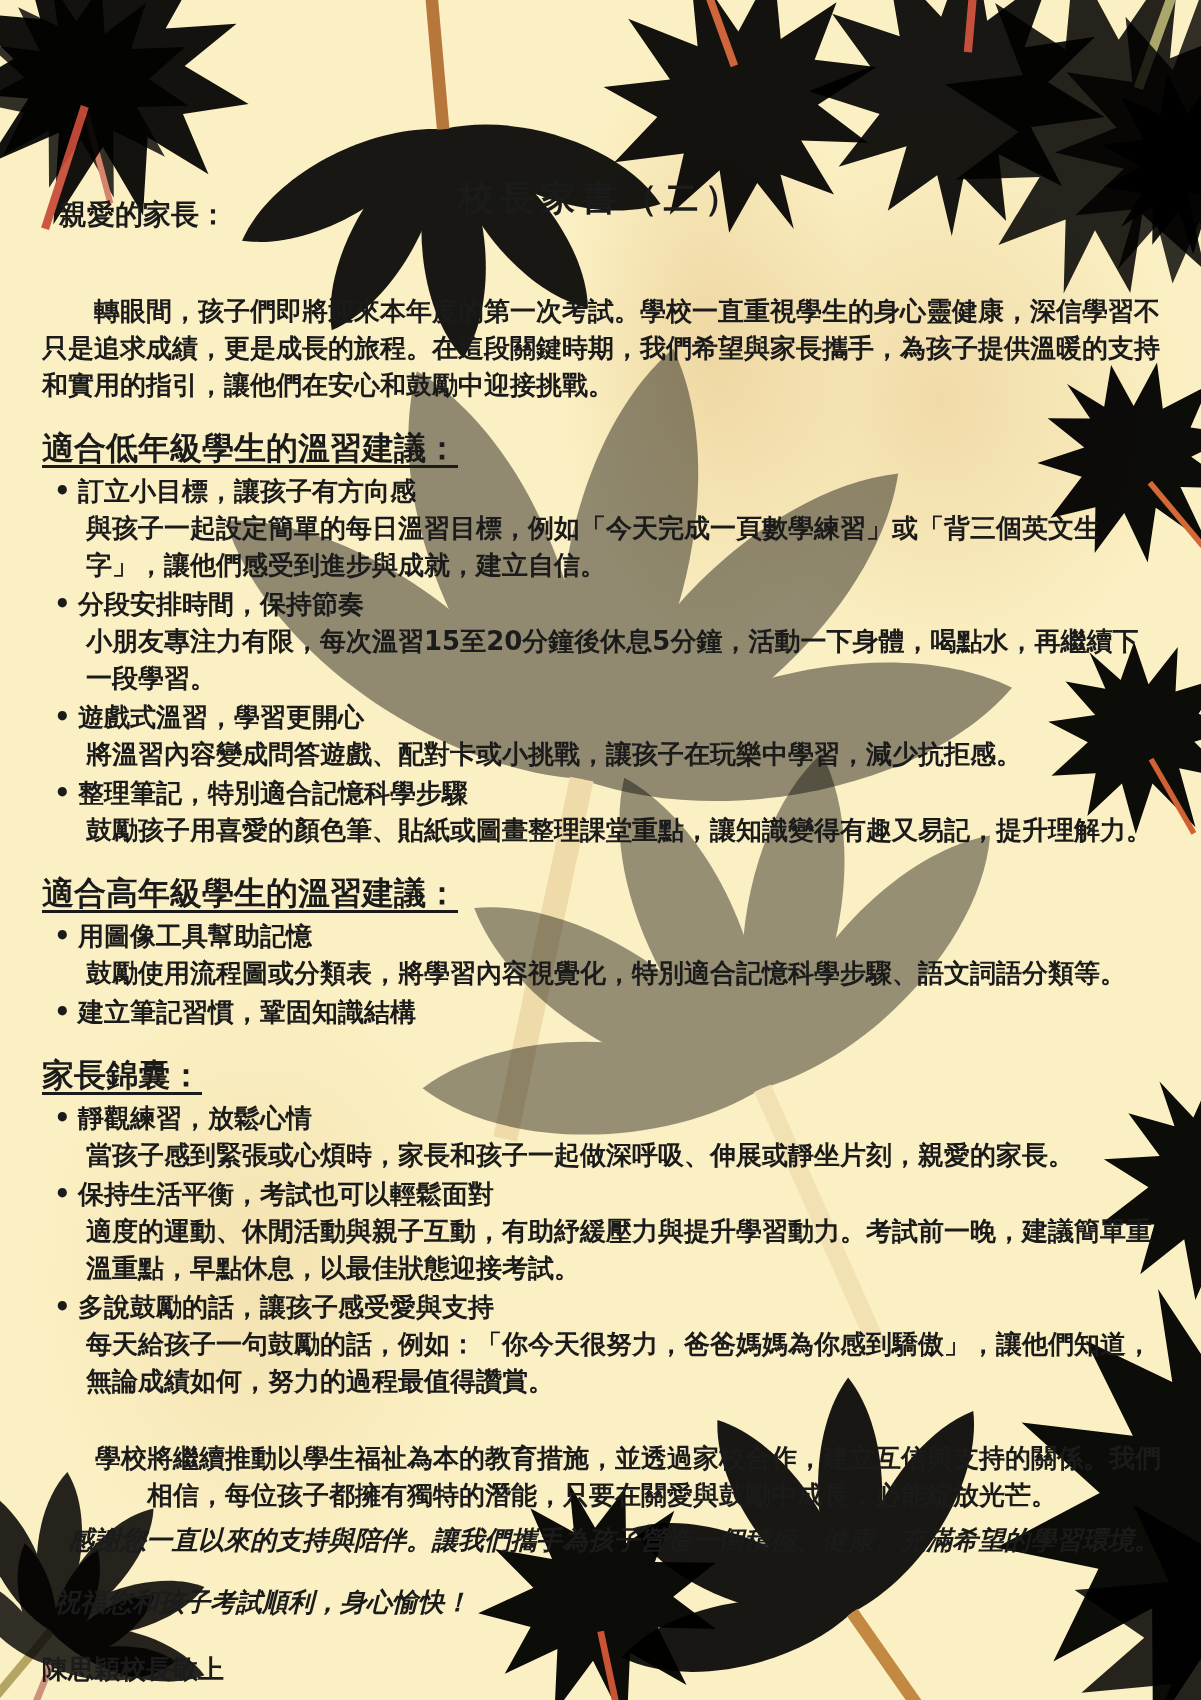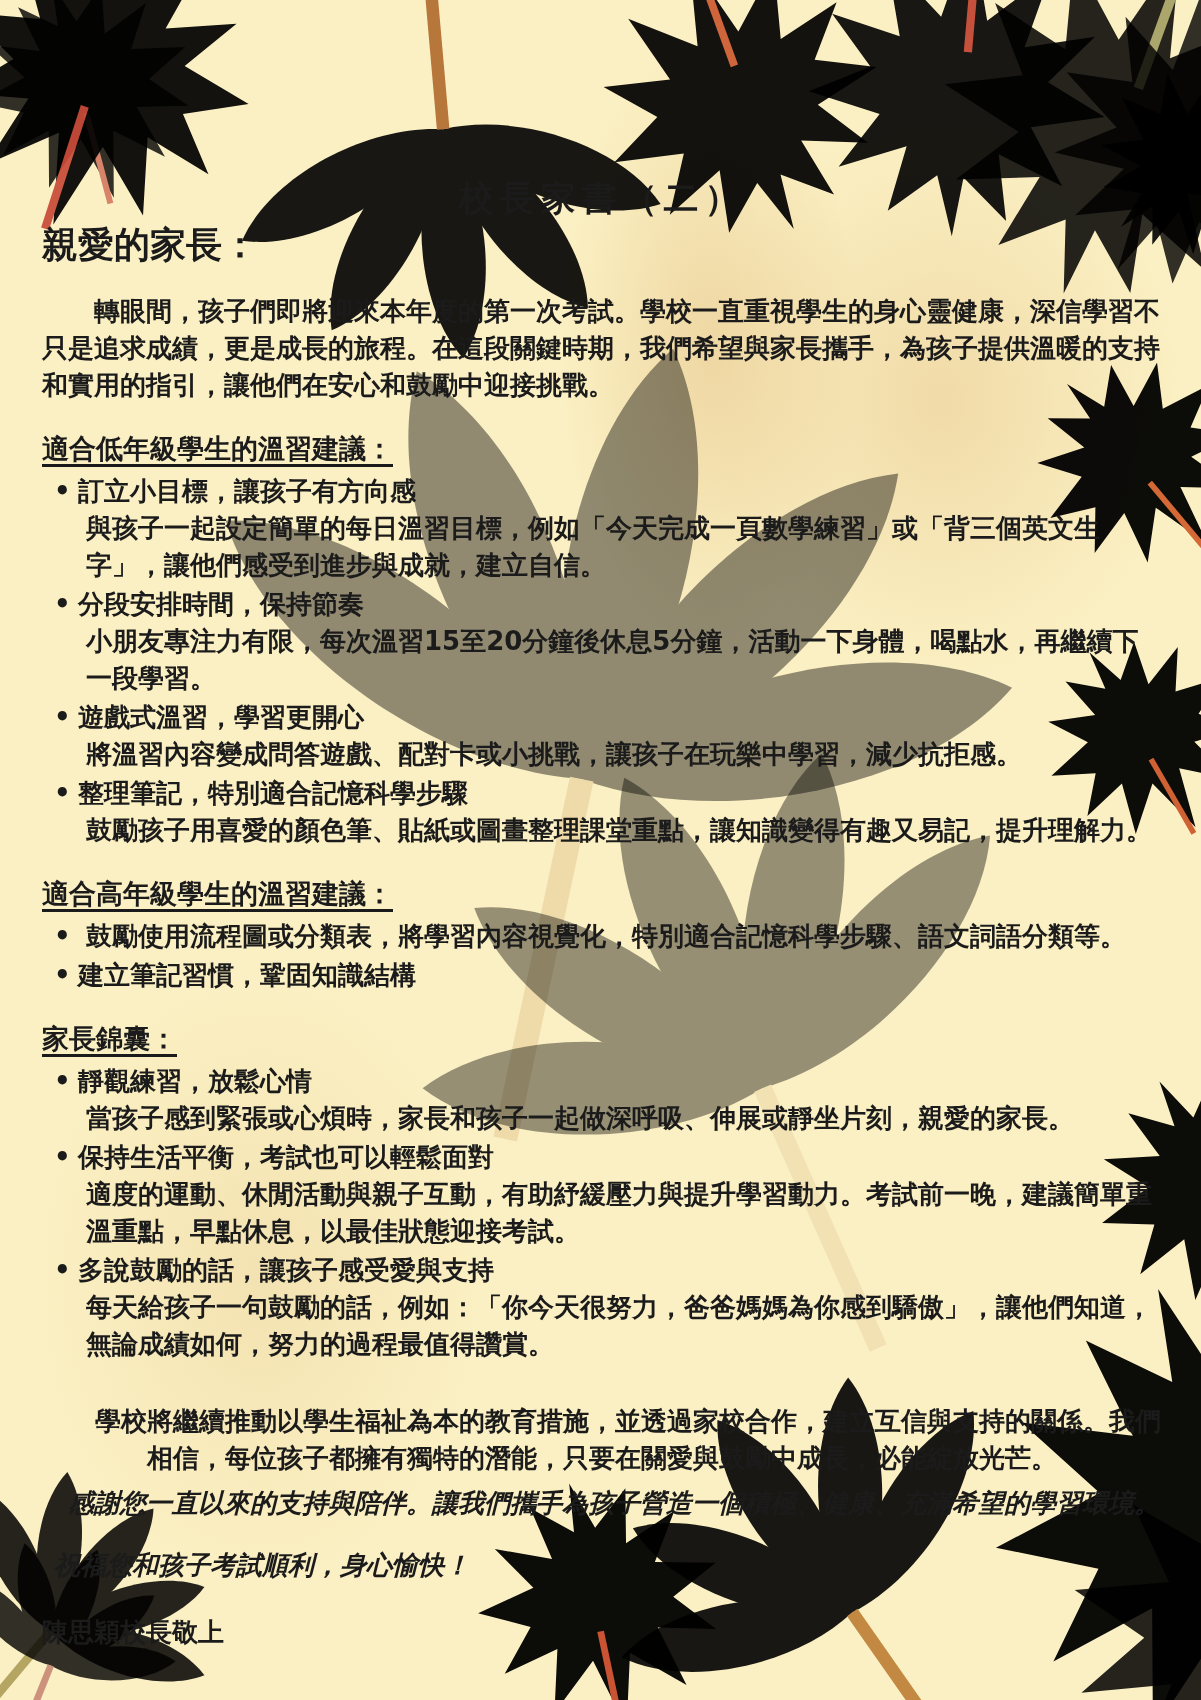--- a/index.html
+++ b/index.html
@@ -23,28 +23,27 @@
     z-index:5;
   }
   .header { position:relative; height:265px; }
   .page-title {
     margin:0; padding-top:168px;
     text-align:center;
     font-size:35px; line-height:60px; font-weight:800;
     letter-spacing:6px;
   }
   .greeting {
-    position:absolute; left:0; top:196px;
-    font-size:36px;
-    margin-top:30px;
+    position:absolute; left:17px; top:196px;
+    font-size:28px;
   }
   .intro { margin:28px 0 0 0; text-indent:2em; }
   .sec-heading {
     margin:26px 0 6px 0;
-    font-size:27px;
+    font-size:32px;
     text-decoration:underline;
     text-underline-offset:6px;
     text-decoration-thickness:2.5px;
   }
   ul.tips { list-style:none; margin:0; padding:0 0 0 36px; }
   ul.tips li { position:relative; margin:2px 0; }
   ul.tips li::before {
     content:"\2022";
     position:absolute; left:-24px; top:0;
     font-size:26px;
@@ -173,20 +172,21 @@
       </li>
       <li>
         <div class="b-title">整理筆記，特別適合記憶科學步驟</div>
         <div class="b-detail">鼓勵孩子用喜愛的顏色筆、貼紙或圖畫整理課堂重點，讓知識變得有趣又易記，提升理解力。</div>
       </li>
     </ul>
 
     <h2 class="sec-heading">適合高年級學生的溫習建議：</h2>
     <ul class="tips">
       <li>
+        <div class="b-title">用圖像工具幫助記憶</div>
         <div class="b-detail">鼓勵使用流程圖或分類表，將學習內容視覺化，特別適合記憶科學步驟、語文詞語分類等。</div>
       </li>
       <li>
         <div class="b-title">建立筆記習慣，鞏固知識結構</div>
       </li>
     </ul>
 
     <h2 class="sec-heading">家長錦囊：</h2>
     <ul class="tips">
       <li>

